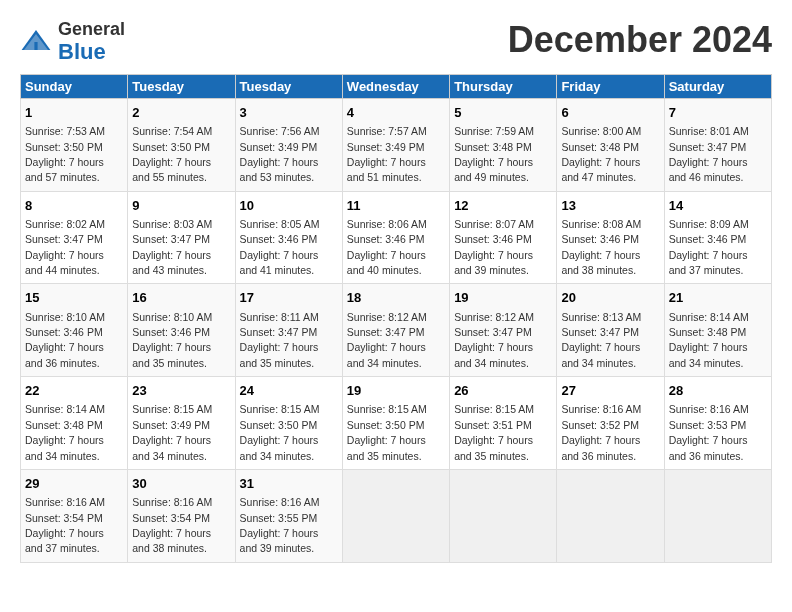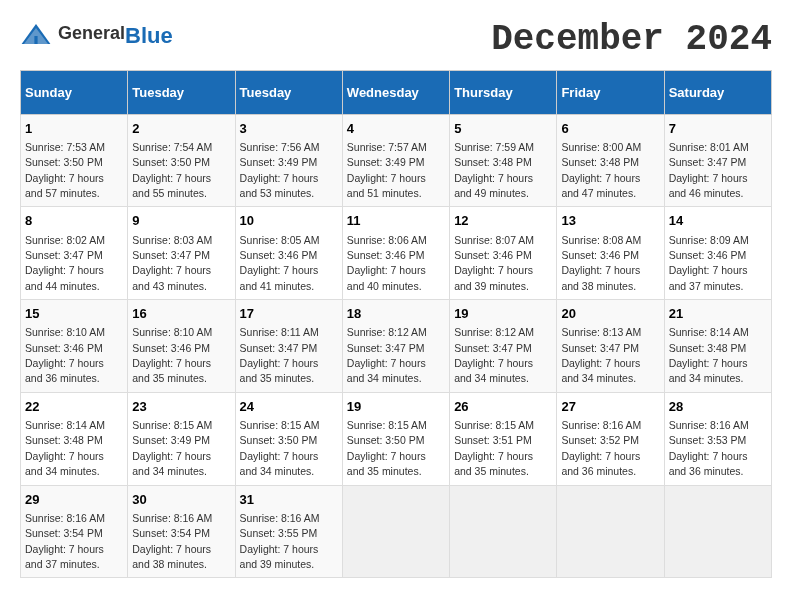--- a/index.html
+++ b/index.html
@@ -16,40 +16,39 @@
       align-items: flex-start;
       margin-bottom: 10px;
     }
     .logo {
       display: flex;
       align-items: center;
       gap: 6px;
     }
     .logo-text {
       display: flex;
-      flex-direction: row;
+      flex-direction: column;
       line-height: 1.1;
     }
     .logo-general {
       font-size: 18px;
       font-weight: bold;
       color: #333;
     }
     .logo-blue {
       font-size: 22px;
       font-weight: bold;
       color: #1a6bb5;
     }
     .logo-icon {
       width: 32px;
       height: 32px;
     }
     .title-area {
       text-align: center;
-      font-family: Liberation Mono, monospace;
     }
     .calendar-title {
       font-size: 36px;
       font-weight: bold;
       color: #333;
       line-height: 1.1;
     }
     .calendar-subtitle {
       font-size: 16px;
       color: #555;
@@ -57,21 +56,21 @@
     .calendar {
       width: 100%;
       border-collapse: collapse;
       font-size: 11px;
     }
     .calendar thead tr th {
       background-color: #1a6bb5;
       color: #fff;
       font-weight: bold;
       font-size: 13px;
-      padding: 14px 4px;
+      padding: 4px 4px;
       text-align: left;
       border: 1px solid #ccc;
     }
     .calendar tbody tr td {
       vertical-align: top;
       padding: 5px 4px;
       border: 1px solid #ddd;
       background: #fff;
       min-width: 100px;
       line-height: 1.4;

